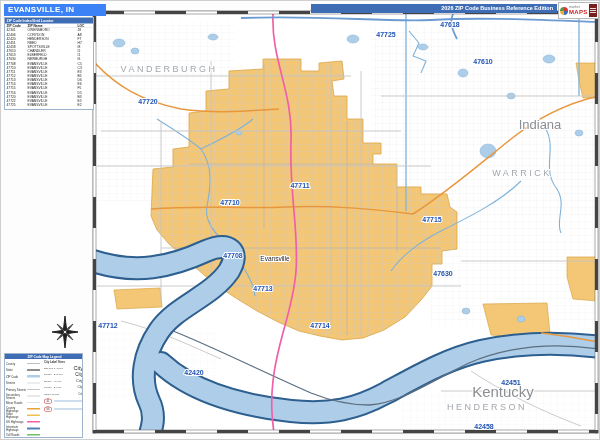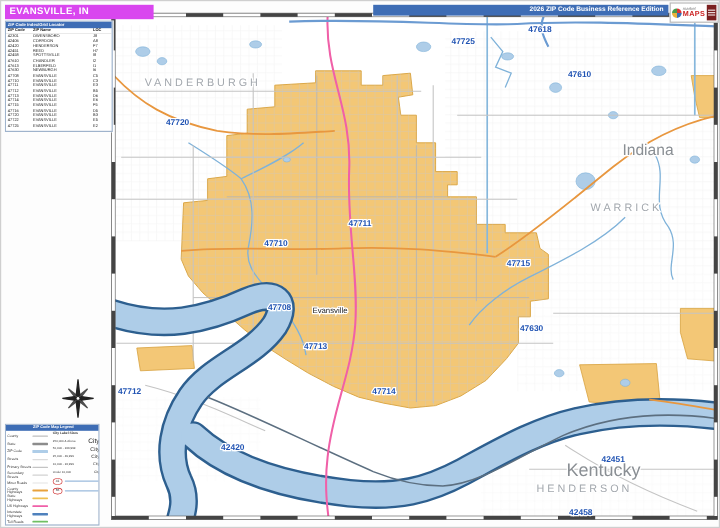--- a/index.html
+++ b/index.html
@@ -3,22 +3,22 @@
 <meta charset="utf-8">
 <style>
   html,body{margin:0;padding:0;}
   body{
     width:600px;height:440px;position:relative;overflow:hidden;
     background:#fdfdfd;font-family:"Liberation Sans",sans-serif;
     border:1px solid #cfcfcf;box-sizing:border-box;
   }
   
   .title-bar{
-    position:absolute;left:3px;top:3px;width:124px;height:12px;
-    background:#d946ef;color:#fff;font-size:8px;font-weight:bold;
+    position:absolute;left:3px;top:3px;width:102px;height:12px;
+    background:#3b82f6;color:#fff;font-size:8px;font-weight:bold;
     line-height:12px;padding-left:4px;letter-spacing:.3px;box-sizing:border-box;
   }
   .edition-bar{
     position:absolute;left:310px;top:3px;width:246px;height:9px;
     background:#3e6db5;color:#fff;font-size:5.5px;font-weight:bold;
     line-height:9px;text-align:right;padding-right:4px;box-sizing:border-box;
   }
   .logo{
     position:absolute;left:557px;top:1px;width:41px;height:17px;
     background:#fff;border:1px solid #b9b9b9;box-sizing:border-box;

